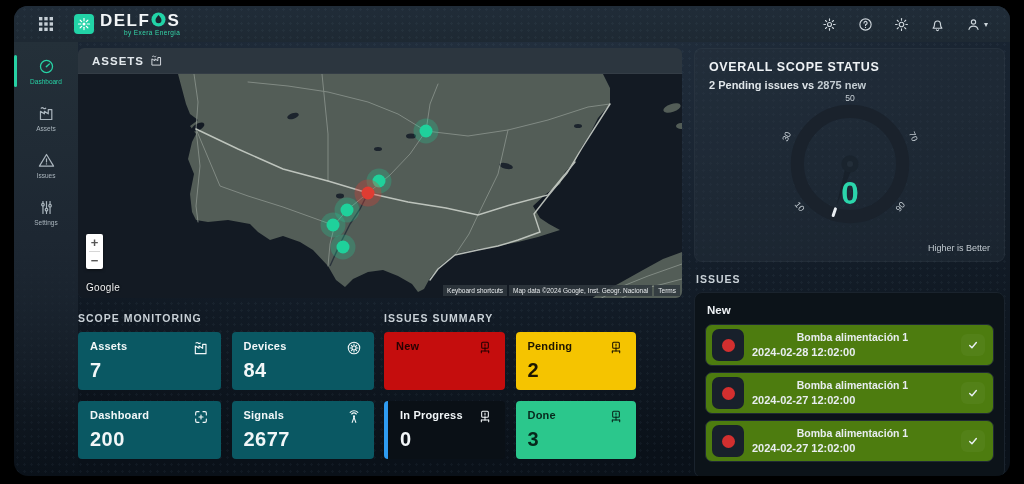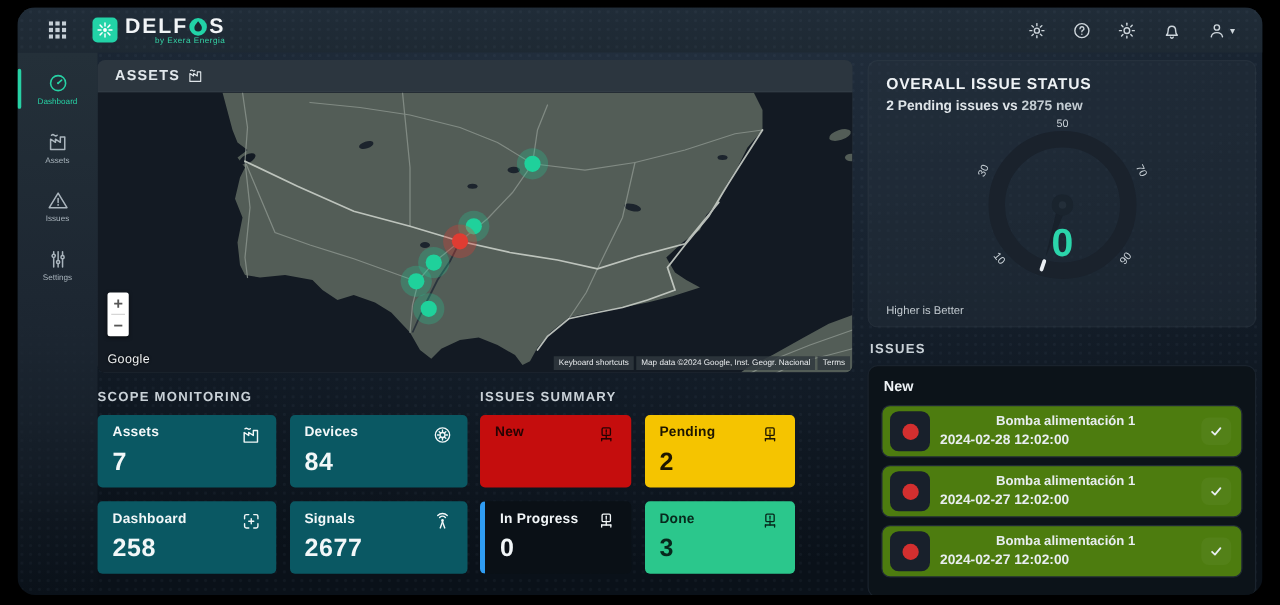--- a/index.html
+++ b/index.html
@@ -10,21 +10,21 @@
       radial-gradient(120% 95% at 50% 0%,#243140 0%,#182330 45%,#0a1119 100%);
     background-size:7px 7px,auto;color:#dfe6ea;}
   
   .topbar{position:absolute;left:0;top:0;right:0;height:36px;display:flex;align-items:center;
     background-image:radial-gradient(rgba(150,175,200,.05) 1px,transparent 1.3px),linear-gradient(#202c38,#1e2933);
     background-size:7px 7px,auto;z-index:5;}
   .menu-btn{margin-left:22px;width:20px;height:20px;display:flex;align-items:center;justify-content:center;color:#c6cfd6;cursor:pointer;}
   .logo{display:flex;align-items:center;gap:6px;margin-left:18px;}
   .logo-badge{width:20px;height:20px;border-radius:4px;background:#22d3a7;display:flex;align-items:center;justify-content:center;color:#fff;}
   .logo-text{display:flex;flex-direction:column;line-height:1;}
-  .logo-word{display:flex;align-items:flex-end;font-weight:bold;font-size:17px;letter-spacing:1.5px;color:#f2f5f7;}
+  .logo-word{display:flex;align-items:flex-start;font-weight:bold;font-size:17px;letter-spacing:1.5px;color:#f2f5f7;}
   .logo-word svg{margin:0 1px;}
   .logo-sub{font-size:6.5px;color:#35d6a8;letter-spacing:.4px;text-align:right;margin-top:1px;}
   .top-actions{margin-left:auto;margin-right:22px;display:flex;align-items:center;gap:21px;color:#cdd5db;}
   .top-actions .tbtn{display:flex;align-items:center;gap:3px;cursor:pointer;}
   .caret{font-size:8px;color:#cdd5db;}
   
   .sidebar{position:absolute;left:0;top:36px;bottom:0;width:64px;padding-top:10px;
     background:linear-gradient(180deg,#243039 0%,#1d2732 45%,rgba(18,25,34,0) 100%);display:flex;flex-direction:column;gap:9px;z-index:4;}
   .nav-item{position:relative;height:38px;display:flex;flex-direction:column;align-items:center;justify-content:center;gap:3px;
     color:#aab5bd;font-size:6.5px;cursor:pointer;}
@@ -67,21 +67,21 @@
   .card--inprogress{background:#0a1016;color:#f2f6f8;border-left:4px solid #2f9cf2;border-radius:4px;}
   .card--done{background:#2bc78c;color:#07281c;}
   
   .status-panel{height:220px;border-radius:8px;padding:11px 14px 6px 14px;
     background:rgba(38,48,60,.45);border:1px solid rgba(255,255,255,.03);display:flex;flex-direction:column;}
   .status-title{font-size:12.5px;font-weight:bold;letter-spacing:.6px;color:#eef2f5;}
   .status-sub{font-size:11px;color:#dfe5e9;margin-top:5px;}
   .status-sub b{font-weight:bold;}
   .status-sub .rest{color:#c3ccd2;font-weight:bold;}
   .gauge-wrap{flex:1;display:flex;align-items:center;justify-content:center;}
-  .gauge-footer{text-align:left;font-size:9px;color:#c2cad0;padding-bottom:2px;}
+  .gauge-footer{text-align:right;font-size:9px;color:#c2cad0;padding-bottom:2px;}
   .issues-head{font-size:10.5px;font-weight:bold;letter-spacing:1px;color:#c9d1d7;margin:11px 0 7px 2px;}
   .issues-panel{flex:1;margin-bottom:7px;background:#0c1319;border:1px solid #1a232d;border-radius:8px;padding:9px 10px;display:flex;flex-direction:column;}
   .issues-group{font-size:11.5px;font-weight:bold;color:#eef2f5;margin:2px 0 8px 2px;}
   .issue-row{display:flex;align-items:center;gap:8px;background:#4d7c0f;border:1px solid #202a34;border-radius:7px;
     padding:4px 8px 4px 6px;margin-bottom:6px;height:42px;cursor:pointer;}
   .issue-icon{width:32px;height:32px;flex:none;border-radius:7px;background:#18202b;display:flex;align-items:center;justify-content:center;}
   .issue-dot{width:13px;height:13px;border-radius:50%;background:#d32f2f;}
   .issue-texts{flex:1;display:flex;flex-direction:column;line-height:1.35;min-width:0;}
   .issue-title{font-size:10.5px;font-weight:600;color:#e8edf0;text-align:center;}
   .issue-time{font-size:11px;font-weight:bold;color:#e8edf0;text-align:left;}
@@ -345,21 +345,21 @@
                 <span class="card-label">Dashboard</span>
                 <svg width="16" height="16" viewBox="0 0 24 24" fill="none" stroke="currentColor" stroke-width="1.7" stroke-linecap="round">
                   <path d="M4 9V6a2 2 0 0 1 2-2h3"></path>
                     <path d="M15 4h3a2 2 0 0 1 2 2v3"></path>
                     <path d="M20 15v3a2 2 0 0 1-2 2h-3"></path>
                     <path d="M9 20H6a2 2 0 0 1-2-2v-3"></path>
                   <line x1="12" y1="9" x2="12" y2="15"></line>
                     <line x1="9" y1="12" x2="15" y2="12"></line>
                 </svg>
               </div>
-              <div class="card-value">258</div>
+              <div class="card-value">200</div>
             </div>
             <div class="card card--teal">
               <div class="card-top">
                 <span class="card-label">Signals</span>
                 <svg width="16" height="16" viewBox="0 0 24 24" fill="none" stroke="currentColor" stroke-width="1.7" stroke-linecap="round">
                   <circle cx="12" cy="11" r="1.6" fill="currentColor" stroke="none"></circle>
                   <path d="M8.5 7.5a5 5 0 0 1 7 0"></path>
                     <path d="M6.3 5a8 8 0 0 1 11.4 0"></path>
                   <path d="M12 12.5 9.3 20"></path>
                     <path d="M12 12.5 14.7 20"></path>
@@ -432,21 +432,21 @@
               </div>
               <div class="card-value">3</div>
             </div>
           </div>
         </div>
       </div>
     </div>
 
     <div class="col-right">
       <div class="status-panel">
-        <div class="status-title">OVERALL ISSUE STATUS</div>
+        <div class="status-title">OVERALL SCOPE STATUS</div>
         <div class="status-sub">
           <b>2 Pending issues vs</b>
           <span class="rest">2875 new</span>
         </div>
         <div class="gauge-wrap">
           <svg width="172" height="152" viewBox="0 0 170 150">
             <circle cx="85" cy="72" r="52" fill="none" stroke="#1a222c" stroke-width="13"></circle>
             <text class="gauge-tick" x="85" y="10" text-anchor="middle">50</text>
             <text class="gauge-tick" x="25" y="46" text-anchor="middle" transform="rotate(-65 25 46)">30</text>
             <text class="gauge-tick" x="145" y="46" text-anchor="middle" transform="rotate(65 145 46)">70</text>

